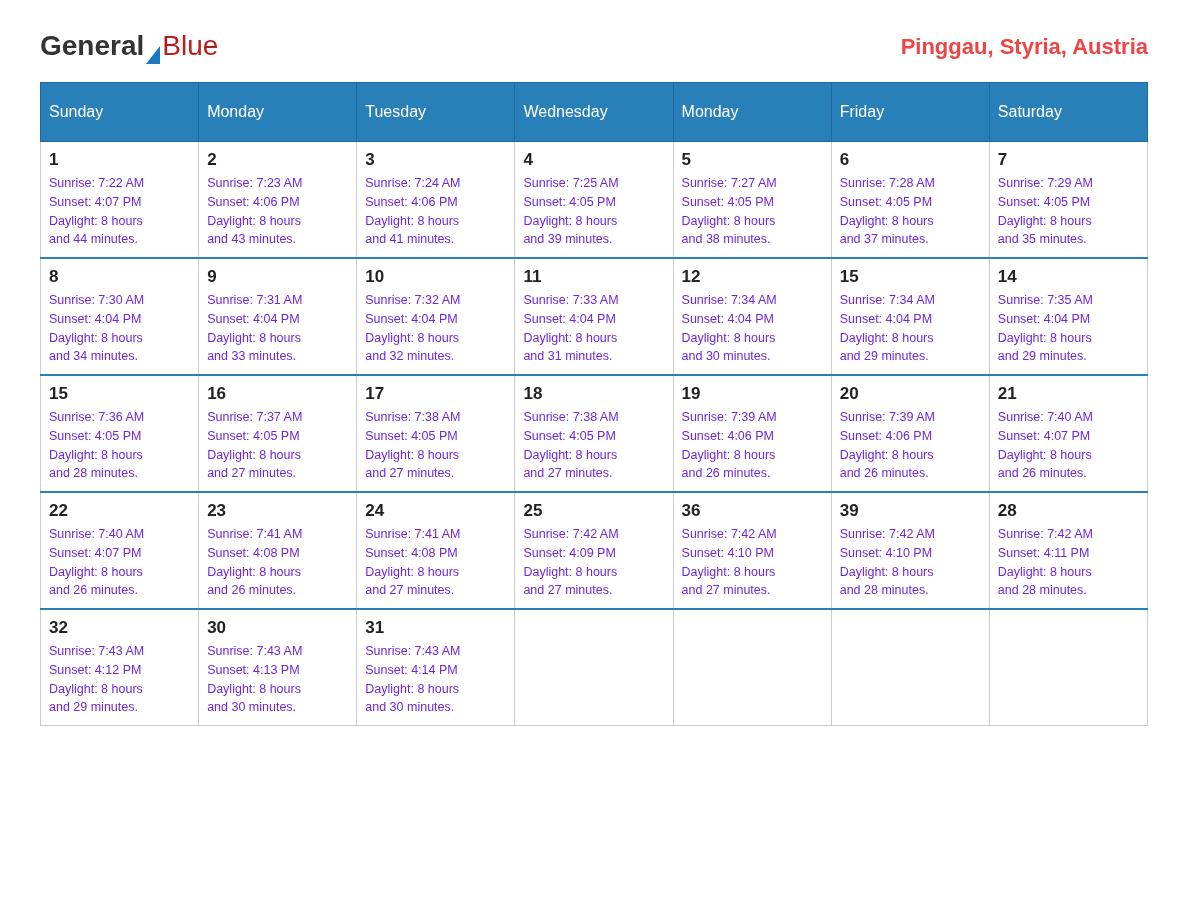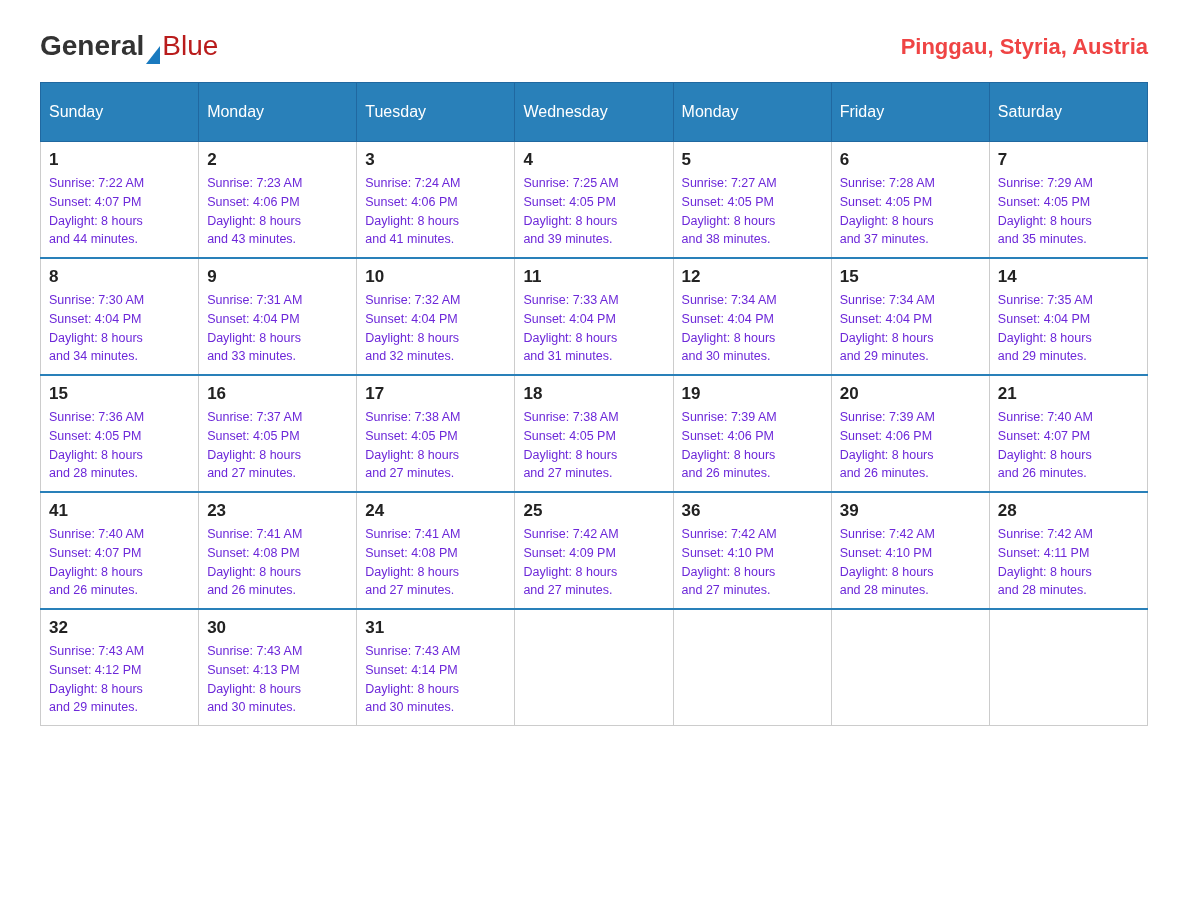--- a/index.html
+++ b/index.html
@@ -214,21 +214,21 @@
           <span class="day-number">20</span>
           <div class="day-info">Sunrise: 7:39 AM<br>Sunset: 4:06 PM<br>Daylight: 8 hours<br>and 26 minutes.</div>
         </td>
         <td>
           <span class="day-number">21</span>
           <div class="day-info">Sunrise: 7:40 AM<br>Sunset: 4:07 PM<br>Daylight: 8 hours<br>and 26 minutes.</div>
         </td>
       </tr>
       <tr>
         <td>
-          <span class="day-number">41</span>
+          <span class="day-number">22</span>
           <div class="day-info">Sunrise: 7:40 AM<br>Sunset: 4:07 PM<br>Daylight: 8 hours<br>and 26 minutes.</div>
         </td>
         <td>
           <span class="day-number">23</span>
           <div class="day-info">Sunrise: 7:41 AM<br>Sunset: 4:08 PM<br>Daylight: 8 hours<br>and 26 minutes.</div>
         </td>
         <td>
           <span class="day-number">24</span>
           <div class="day-info">Sunrise: 7:41 AM<br>Sunset: 4:08 PM<br>Daylight: 8 hours<br>and 27 minutes.</div>
         </td>

